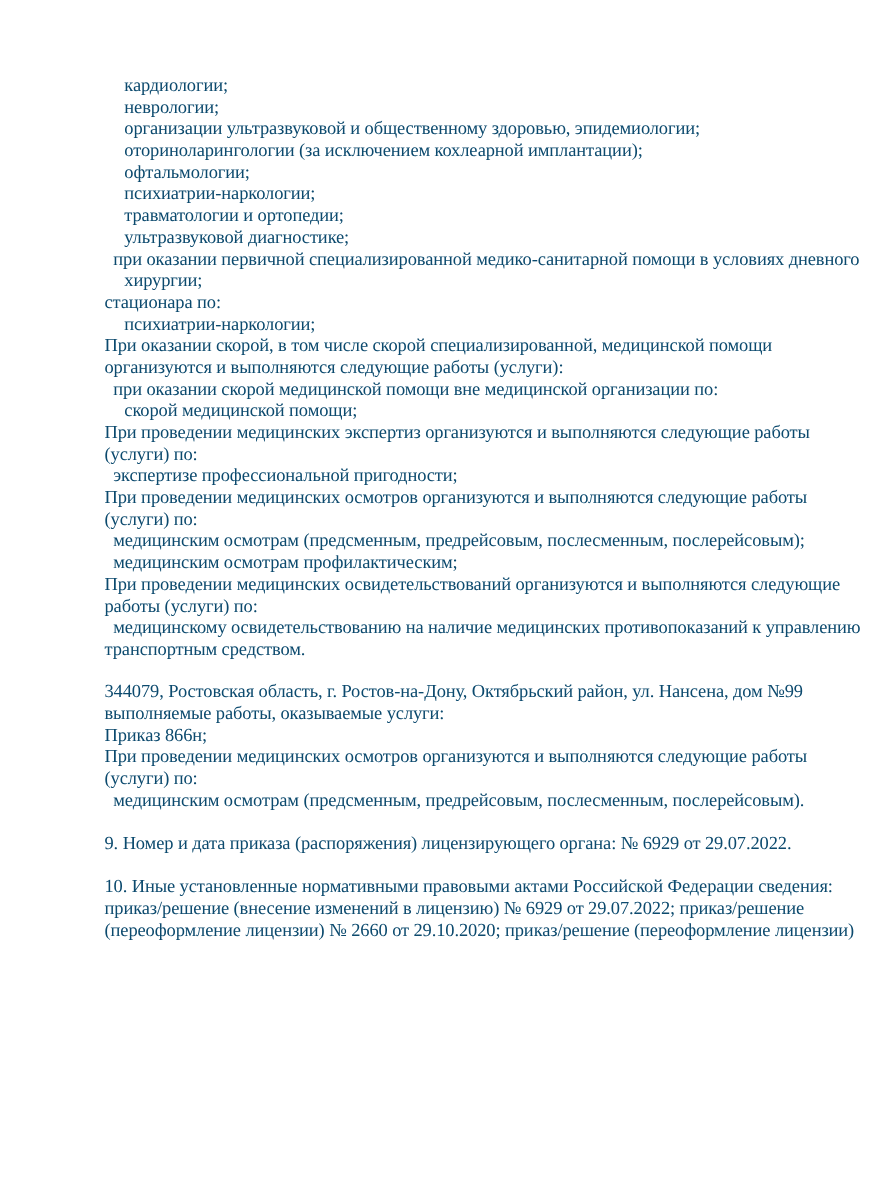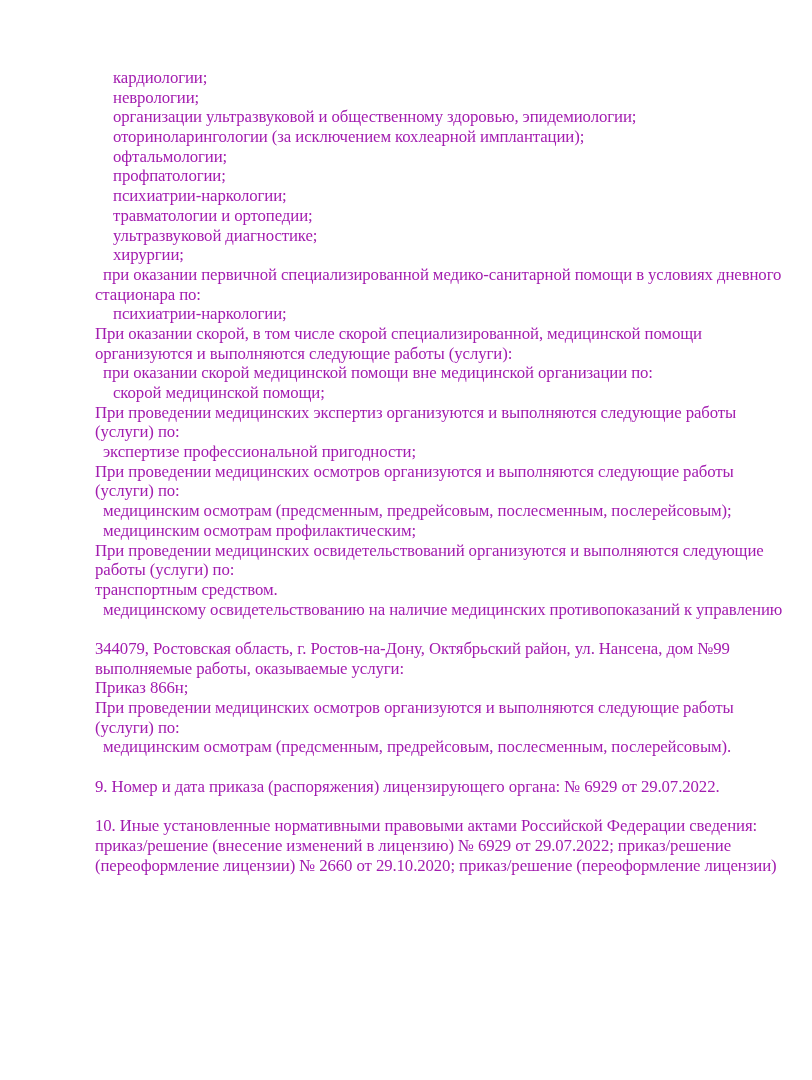--- a/index.html
+++ b/index.html
@@ -30,49 +30,48 @@
     letter-spacing: -0.1px;
   }
   .ind0 { padding-left: 0; }
   .ind1 { padding-left: 8px; }
   .ind2 { padding-left: 18px; }
 </style>
 </head>
 <body>
 
 <div class="page">
-  <div class="textblock" id="doc-lines" style="color: #a21caf;">
+  <div class="textblock" id="doc-lines" style="color: #0c4a6e;">
       <div class="line ind2">кардиологии;</div>
       <div class="line ind2">неврологии;</div>
       <div class="line ind2">организации ультразвуковой и общественному здоровью, эпидемиологии;</div>
       <div class="line ind2">оториноларингологии (за исключением кохлеарной имплантации);</div>
       <div class="line ind2">офтальмологии;</div>
-      <div class="line ind2">профпатологии;</div>
       <div class="line ind2">психиатрии-наркологии;</div>
       <div class="line ind2">травматологии и ортопедии;</div>
       <div class="line ind2">ультразвуковой диагностике;</div>
+      <div class="line ind1">при оказании первичной специализированной медико-санитарной помощи в условиях дневного</div>
       <div class="line ind2">хирургии;</div>
-      <div class="line ind1">при оказании первичной специализированной медико-санитарной помощи в условиях дневного</div>
       <div class="line ind0">стационара по:</div>
       <div class="line ind2">психиатрии-наркологии;</div>
       <div class="line ind0">При оказании скорой, в том числе скорой специализированной, медицинской помощи</div>
       <div class="line ind0">организуются и выполняются следующие работы (услуги):</div>
       <div class="line ind1">при оказании скорой медицинской помощи вне медицинской организации по:</div>
       <div class="line ind2">скорой медицинской помощи;</div>
       <div class="line ind0">При проведении медицинских экспертиз организуются и выполняются следующие работы</div>
       <div class="line ind0">(услуги) по:</div>
       <div class="line ind1">экспертизе профессиональной пригодности;</div>
       <div class="line ind0">При проведении медицинских осмотров организуются и выполняются следующие работы</div>
       <div class="line ind0">(услуги) по:</div>
       <div class="line ind1">медицинским осмотрам (предсменным, предрейсовым, послесменным, послерейсовым);</div>
       <div class="line ind1">медицинским осмотрам профилактическим;</div>
       <div class="line ind0">При проведении медицинских освидетельствований организуются и выполняются следующие</div>
       <div class="line ind0">работы (услуги) по:</div>
+      <div class="line ind1">медицинскому освидетельствованию на наличие медицинских противопоказаний к управлению</div>
       <div class="line ind0">транспортным средством.</div>
-      <div class="line ind1">медицинскому освидетельствованию на наличие медицинских противопоказаний к управлению</div>
       <div class="line ind0">&nbsp;</div>
       <div class="line ind0">344079, Ростовская область, г. Ростов-на-Дону, Октябрьский район, ул. Нансена, дом №99</div>
       <div class="line ind0">выполняемые работы, оказываемые услуги:</div>
       <div class="line ind0">Приказ 866н;</div>
       <div class="line ind0">При проведении медицинских осмотров организуются и выполняются следующие работы</div>
       <div class="line ind0">(услуги) по:</div>
       <div class="line ind1">медицинским осмотрам (предсменным, предрейсовым, послесменным, послерейсовым).</div>
       <div class="line ind0">&nbsp;</div>
       <div class="line ind0">9. Номер и дата приказа (распоряжения) лицензирующего органа: № 6929 от 29.07.2022.</div>
       <div class="line ind0">&nbsp;</div>

